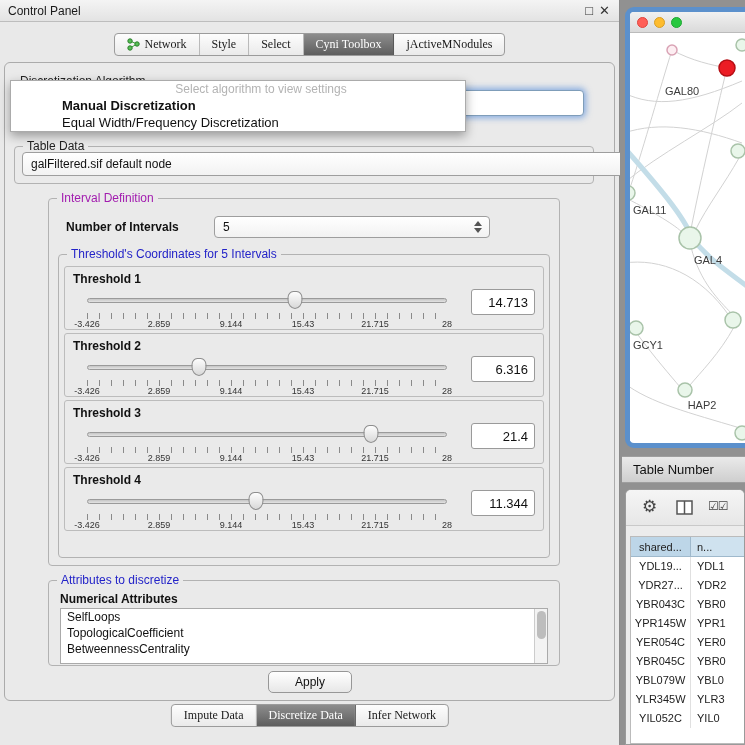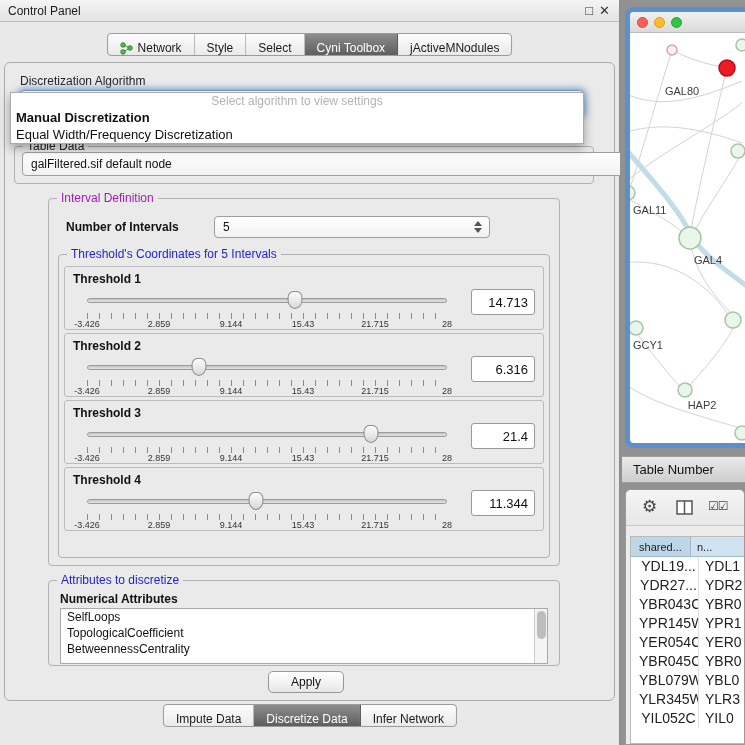--- a/index.html
+++ b/index.html
@@ -10,30 +10,30 @@
   .cp{position:absolute;left:0;top:0;width:620px;height:745px;background:#e9e9e9;border-right:1px solid #8a8a8a;}
   .titlebar{position:absolute;left:0;top:0;width:100%;height:22px;background:linear-gradient(#f4f4f4,#e3e3e3);border-bottom:1px solid #bdbdbd;font-size:12px;color:#1a1a1a;}
   .titlebar .t{position:absolute;left:8px;top:4px;}
   .tb-ic{position:absolute;top:3px;font-size:13px;color:#333;line-height:15px;}
   .ic-min{right:26px;}
   .ic-close{right:9px;}
 
   .seg-tabs{position:absolute;display:flex;height:23px;border:1px solid #9b9b9b;border-radius:4px;overflow:hidden;background:linear-gradient(#fdfdfd,#eaeaea);font-size:12px;}
   .seg-tabs.top{top:33px;left:50%;transform:translateX(-50%);}
   .seg-tabs.bottom{top:704px;left:310px;transform:translateX(-50%);}
-  .seg{display:flex;align-items:flex-end;gap:5px;padding:0 12px;border-right:1px solid #b9b9b9;color:#1a1a1a;white-space:nowrap;}
+  .seg{display:flex;align-items:center;gap:5px;padding:0 12px;border-right:1px solid #b9b9b9;color:#1a1a1a;white-space:nowrap;font-family:Liberation Serif, serif;}
   .seg:last-child{border-right:none;}
   .seg.sel{background:linear-gradient(#8d8d8d,#5e5e5e);color:#fff;border-right-color:#555;}
 
   .content{position:absolute;left:4px;top:62px;width:611px;height:639px;border:1px solid #ababab;border-radius:6px;background:#eaeaea;}
 
   .algo-label{position:absolute;left:20px;top:74px;font-size:12px;color:#222;z-index:1;}
   .algo-combo{position:absolute;left:20px;top:90px;width:564px;height:26px;background:#fff;border:1px solid #7f9db9;border-radius:4px;box-shadow:0 0 6px 2px rgba(100,150,220,.75);z-index:1;}
 
-  .menu-popup{position:absolute;left:10px;top:92px;width:574px;height:52px;background:#fff;border:1px solid #ababab;box-shadow:0 4px 10px rgba(0,0,0,.35);z-index:5;}
+  .menu-popup{position:absolute;left:10px;top:80px;width:456px;height:52px;background:#fff;border:1px solid #ababab;box-shadow:0 4px 10px rgba(0,0,0,.35);z-index:5;padding-left:46px;}
   .menu-placeholder{height:16px;text-align:center;color:#b3b3b3;font-size:12px;line-height:16px;}
   .menu-item{font-size:13px;padding:1px 5px;color:#111;line-height:15px;}
   .menu-item.bold{font-weight:bold;}
 
   .group{position:absolute;border:1px solid #b2b2b2;border-radius:4px;}
   .group-title{position:absolute;top:-8px;left:8px;background:#eaeaea;padding:0 4px;font-size:12px;color:#222;white-space:nowrap;}
   .gt-green{color:#a21caf;}
   .gt-blue{color:#2323c8;}
 
   .combo{position:absolute;background:linear-gradient(#ffffff,#f2f2f2);border:1px solid #9e9e9e;border-radius:4px;font-size:12px;color:#111;}
@@ -52,21 +52,21 @@
   .ticks{position:absolute;left:0;right:0;top:24px;height:6px;background-image:repeating-linear-gradient(90deg,#8a8a8a 0 1px,transparent 1px 12px);}
   .scale{position:absolute;left:0;right:0;top:30px;height:11px;font-size:9px;color:#333;}
   .scale span{position:absolute;transform:translateX(-50%);top:0;white-space:nowrap;}
   .tval{position:absolute;right:8px;top:22px;width:64px;height:26px;border:1px solid #9a9a9a;border-radius:3px;background:#fff;font-size:13px;text-align:right;padding:0 6px;font-family:"Liberation Sans",sans-serif;color:#111;}
 
   .attr-list{position:absolute;left:60px;top:608px;width:488px;height:56px;background:#fff;border:1px solid #aaa;overflow:hidden;font-size:12px;color:#111;}
   .list-item{padding-left:6px;line-height:16px;white-space:nowrap;}
   .vscroll{position:absolute;right:0;top:0;bottom:0;width:13px;background:#f3f3f3;border-left:1px solid #ccc;}
   .vthumb{position:absolute;right:1px;top:2px;width:9px;height:28px;background:#bdbdbd;border-radius:5px;}
 
-  .apply-btn{position:absolute;left:268px;top:671px;width:76px;height:22px;background:linear-gradient(#ffffff,#e7e7e7);border:1px solid #979797;border-radius:5px;font-size:12px;color:#111;text-align:center;line-height:20px;}
+  .apply-btn{position:absolute;left:268px;top:671px;width:84px;height:22px;background:linear-gradient(#ffffff,#e7e7e7);border:1px solid #979797;border-radius:5px;font-size:12px;color:#111;text-align:center;line-height:20px;}
 
   
   .right{position:absolute;left:620px;top:0;width:125px;height:745px;background:#919191;}
   .netwin{position:absolute;left:5px;top:7px;width:134px;height:441px;border:5px solid #5b90cc;border-radius:9px 0 0 9px;background:#fff;overflow:hidden;}
   .net-titlebar{height:21px;background:linear-gradient(#f1f1f1,#dadada);border-bottom:1px solid #bbb;position:relative;}
   .light{position:absolute;top:5px;width:11px;height:11px;border-radius:50%;}
   .l-red{left:7px;background:#ff5f57;border:1px solid #e0443e;}
   .l-yellow{left:24px;background:#febc2e;border:1px solid #d89e24;}
   .l-green{left:41px;background:#28c840;border:1px solid #1ea733;}
   .net-canvas{position:relative;height:408px;background:#fff;}
@@ -74,21 +74,21 @@
   .tp-bar{position:absolute;left:2px;top:456px;width:123px;height:27px;background:linear-gradient(#eaeaea,#cecece);border-top:1px solid #9e9e9e;border-bottom:1px solid #9e9e9e;font-size:13px;line-height:26px;padding-left:11px;color:#111;}
   .tablewin{position:absolute;left:5px;top:489px;width:120px;height:256px;background:#ececec;border:1px solid #9a9a9a;border-radius:6px 6px 0 0;overflow:hidden;}
   .twtoolbar{height:36px;position:relative;border-bottom:1px solid #c9c9c9;background:linear-gradient(#f5f5f5,#e7e7e7);}
   .gear{position:absolute;left:16px;top:6px;font-size:17px;color:#444;}
   .colicon{position:absolute;left:50px;top:10px;}
   .checks{position:absolute;left:82px;top:9px;font-size:12px;letter-spacing:-1px;color:#444;}
   .twtable{position:absolute;left:4px;top:46px;right:0;bottom:0;background:#fff;border:1px solid #bbb;border-right:none;}
   .thead{display:flex;height:20px;font-size:11px;color:#222;}
   .th1{width:60px;background:#bdd6e8;border-right:1px solid #9fb9cc;border-bottom:1px solid #9fb9cc;text-align:center;line-height:20px;}
   .th2{flex:1;background:#cfe2ef;border-bottom:1px solid #9fb9cc;line-height:20px;padding-left:6px;}
-  .tr{display:flex;height:19px;font-size:14px;line-height:19px;color:#222;padding-left:8px;}
+  .tr{display:flex;height:19px;font-size:11px;line-height:19px;color:#222;}
   .td1{width:60px;border-right:1px solid #e0e0e0;text-align:center;overflow:hidden;white-space:nowrap;}
   .td2{flex:1;padding-left:6px;overflow:hidden;white-space:nowrap;}
 
   svg text{font-family:"Liberation Sans",sans-serif;font-size:11px;fill:#3c3c3c;}
 </style>
 </head>
 <body>
 
 <div class="cp">
 

